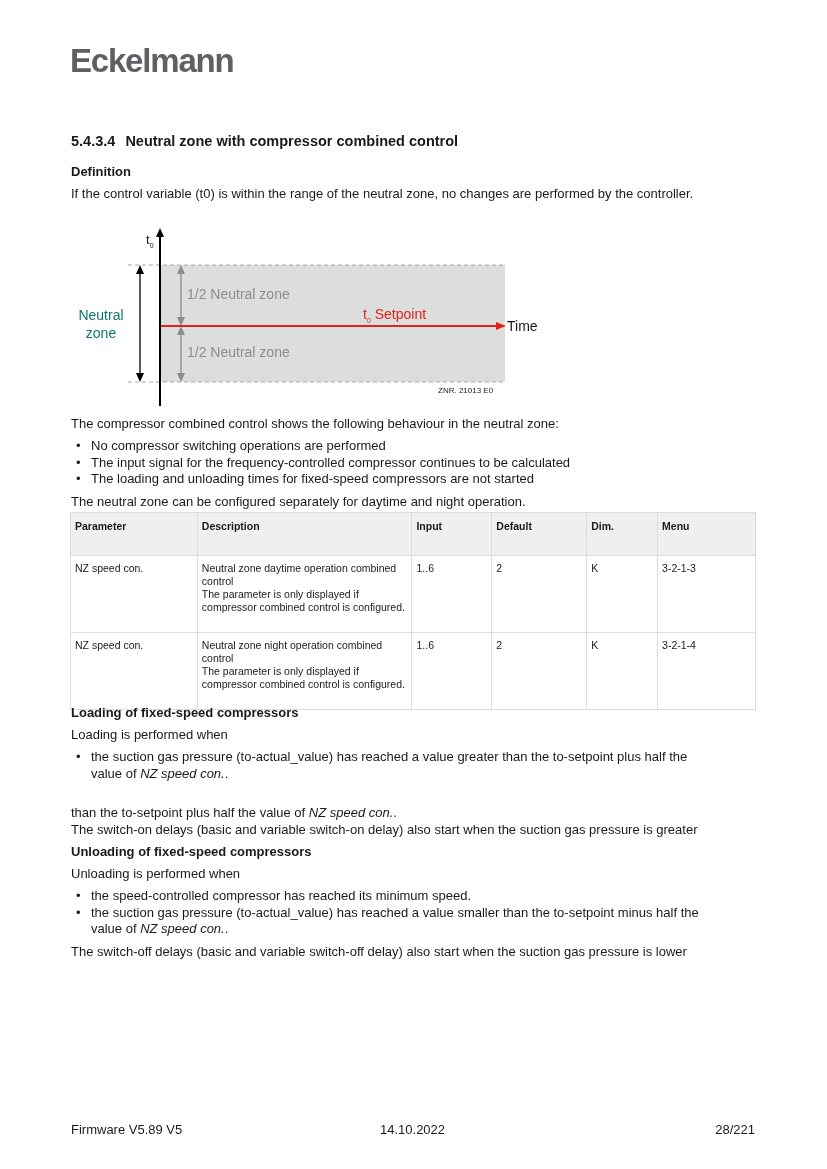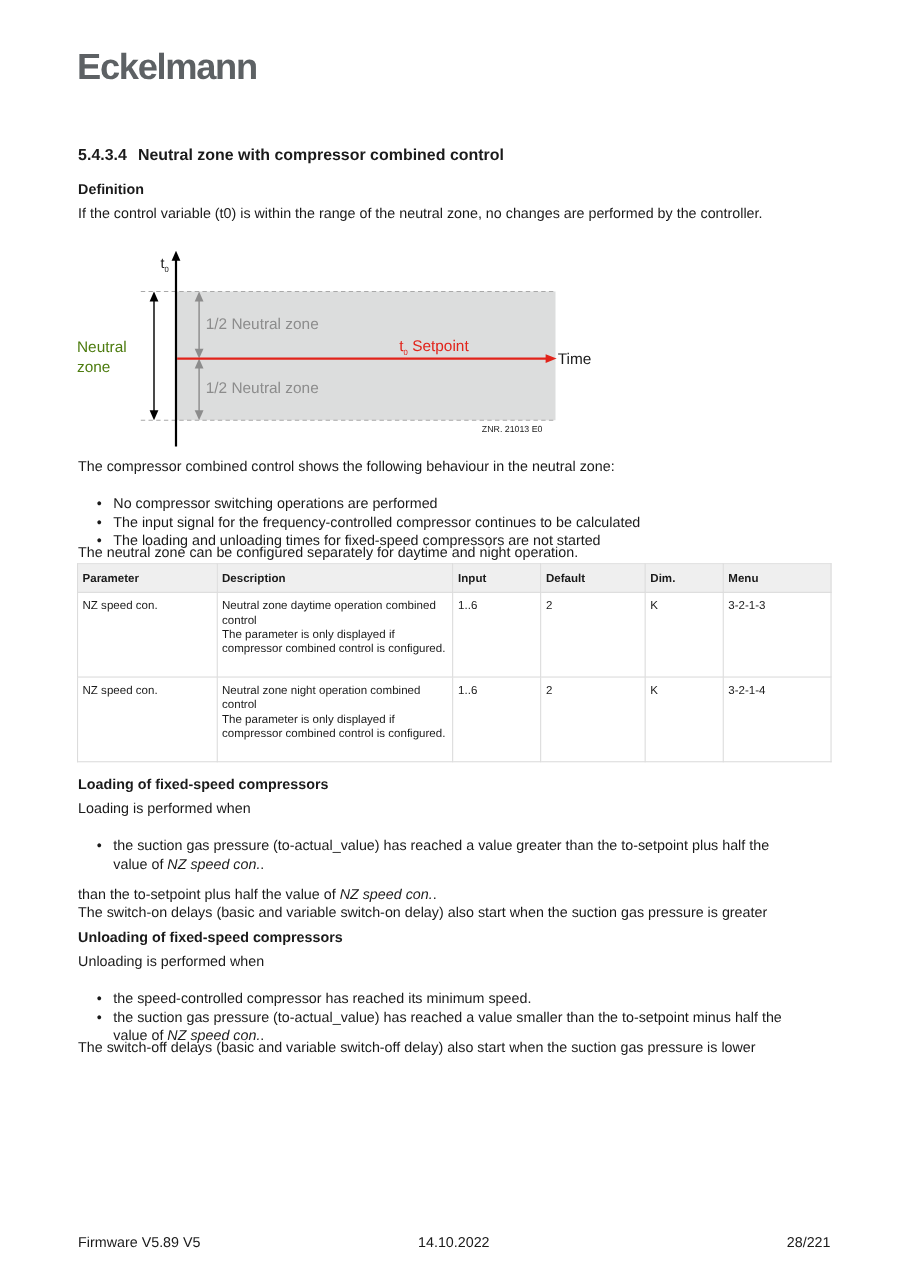--- a/index.html
+++ b/index.html
@@ -12,38 +12,38 @@
     font-family: "Liberation Sans", sans-serif; font-weight: bold;
     font-size: 33px; letter-spacing: -1.2px; color: #5d6164; text-align: right;
   }
   .section-title {
     position: absolute; left: 71px; top: 133px;
     font-size: 14.5px; font-weight: bold; color: #1a1a1a;
   }
   .section-title .num { margin-right: 6px; }
   .subhead { position: absolute; left: 71px; font-size: 13px; font-weight: bold; }
   .para { position: absolute; left: 71px; font-size: 13px; line-height: 16.5px; width: 690px; }
-  ul.bullets { position: absolute; left: 71px; margin: 12px; padding: 0; list-style: none; font-size: 13px; line-height: 16.5px; width: 690px; }
+  ul.bullets { position: absolute; left: 71px; margin: 0; padding: 0; list-style: none; font-size: 13px; line-height: 16.5px; width: 690px; }
   ul.bullets li { position: relative; padding-left: 20px; }
   ul.bullets li::before { content: "•"; position: absolute; left: 5px; top: 0; }
   i { font-style: italic; }
 
   
   .diagram { position: absolute; left: 70px; top: 228px; width: 480px; height: 180px; }
 
   
   table.params {
     position: absolute; left: 70px; top: 512px; width: 686px;
     border-collapse: collapse; font-size: 10.5px; line-height: 13px;
   }
   table.params th, table.params td {
     border: 1px solid #dcdcdc; text-align: left; vertical-align: top;
     padding: 6px 4px 4px 4px;
   }
-  table.params th { background: #efefef; font-weight: bold; height: 14px; padding-top: 7px; padding-bottom: 4px; margin-left: 26px; }
+  table.params th { background: #efefef; font-weight: bold; height: 14px; padding-top: 7px; padding-bottom: 21px; margin-left: 26px; }
   table.params td { height: 66px; }
 
   .footer { position: absolute; top: 1122px; font-size: 13px; }
 </style>
 </head>
 <body>
 
 <div class="logo">Eckelmann</div>
 
 <div class="section-title">
@@ -75,21 +75,21 @@
     <polygon points="111,37 107,46 115,46" fill="#8c8c8c"></polygon>
     <polygon points="111,98 107,89 115,89" fill="#8c8c8c"></polygon>
     <line x1="111" y1="103" x2="111" y2="149" stroke="#8c8c8c" stroke-width="1.3"></line>
     <polygon points="111,98 107,107 115,107" fill="#8c8c8c"></polygon>
     <polygon points="111,154 107,145 115,145" fill="#8c8c8c"></polygon>
 
     <line x1="91" y1="98" x2="428" y2="98" stroke="#e2231a" stroke-width="2"></line>
     <polygon points="436,98 426,94 426,102" fill="#e2231a"></polygon>
   </svg>
   <div style="position:absolute;left:76px;top:4px;font-size:13px;color:#1a1a1a;"><span>t</span><sub style="font-size:7px">0</sub></div>
-  <div style="position:absolute;left:0px;top:78px;width:62px;text-align:left;font-size:14px;line-height:18px;color:#4d7c0f;">
+  <div style="position:absolute;left:0px;top:78px;width:62px;text-align:center;font-size:14px;line-height:18px;color:#0f766e;">
     <div>Neutral</div>
     <div>zone</div>
   </div>
   <div style="position:absolute;left:117px;top:58px;font-size:14px;color:#8c8c8c;">1/2 Neutral zone</div>
   <div style="position:absolute;left:117px;top:116px;font-size:14px;color:#8c8c8c;">1/2 Neutral zone</div>
   <div style="position:absolute;left:293px;top:78px;font-size:14px;color:#e2231a;"><span>t</span><sub style="font-size:7px">0</sub> <span>Setpoint</span></div>
   <div style="position:absolute;left:437px;top:90px;font-size:14px;color:#1a1a1a;">Time</div>
   <div style="position:absolute;left:368px;top:158px;font-size:8px;color:#1a1a1a;">ZNR. 21013 E0</div>
 </div>
 

